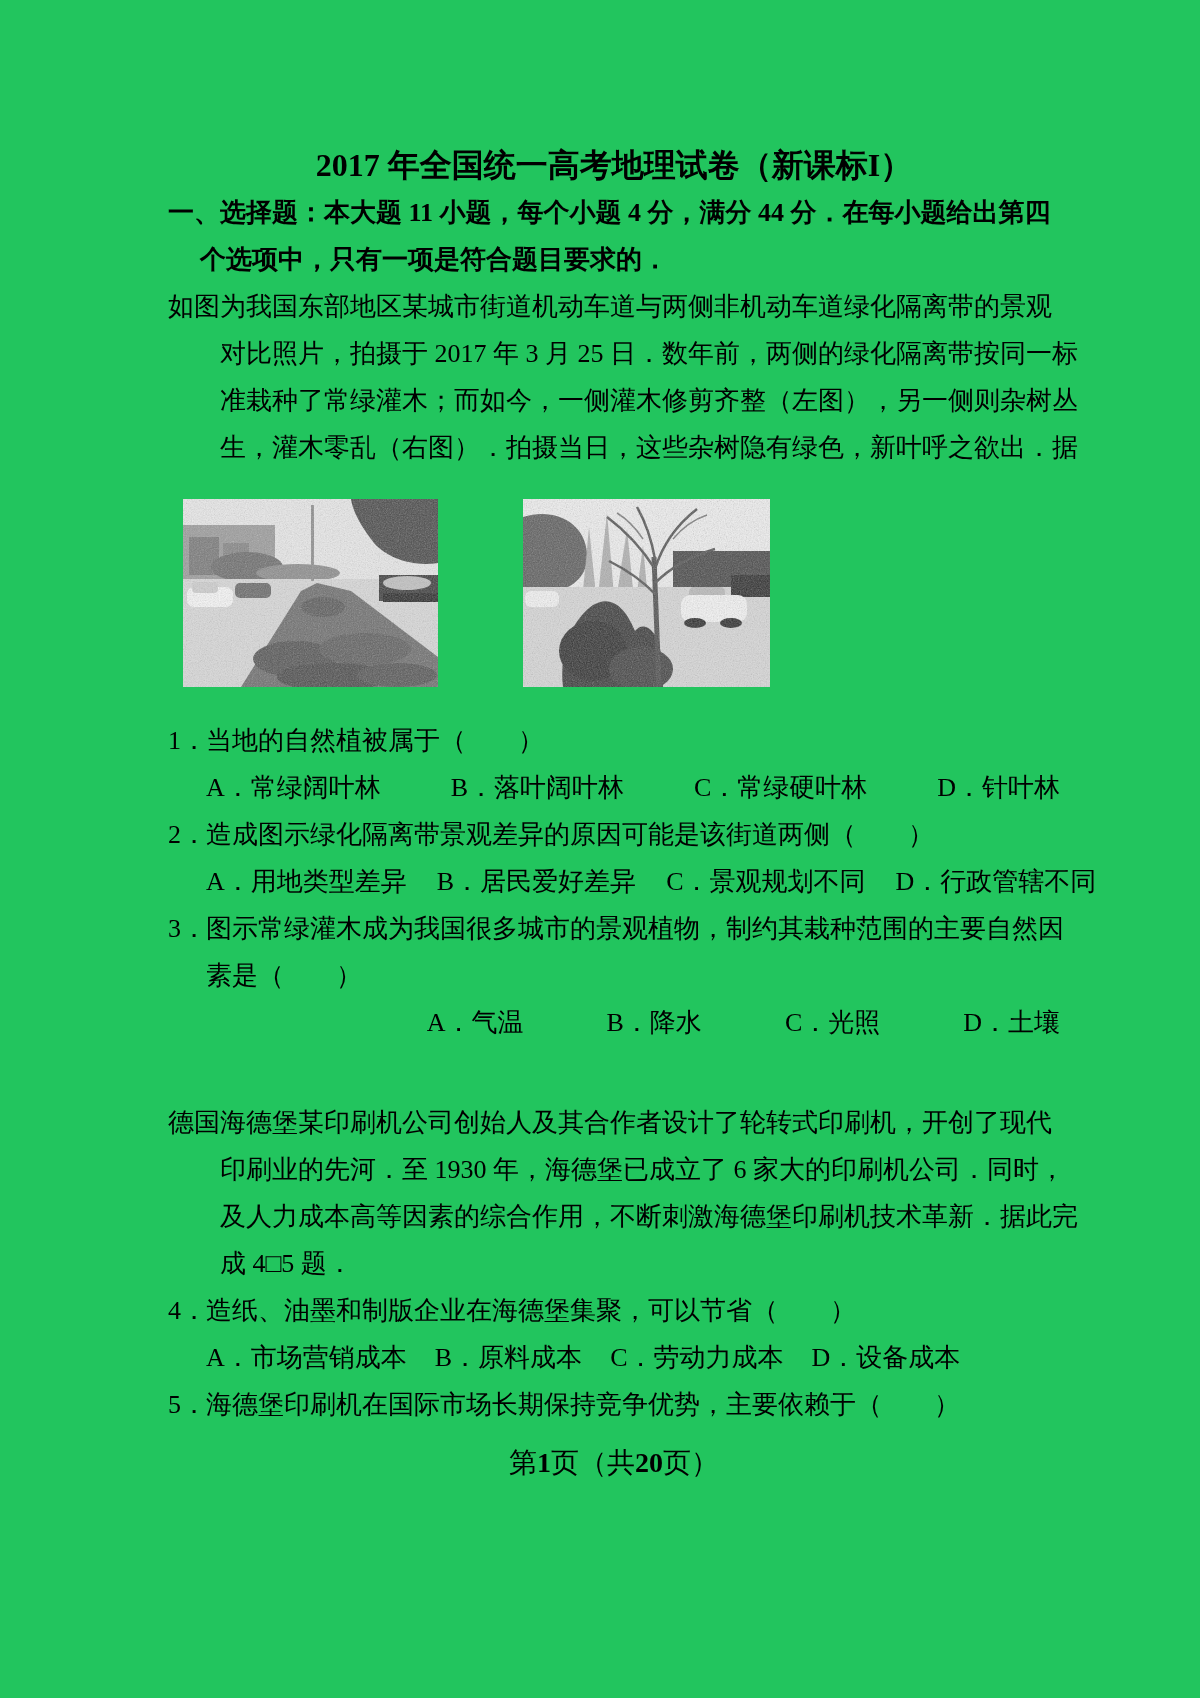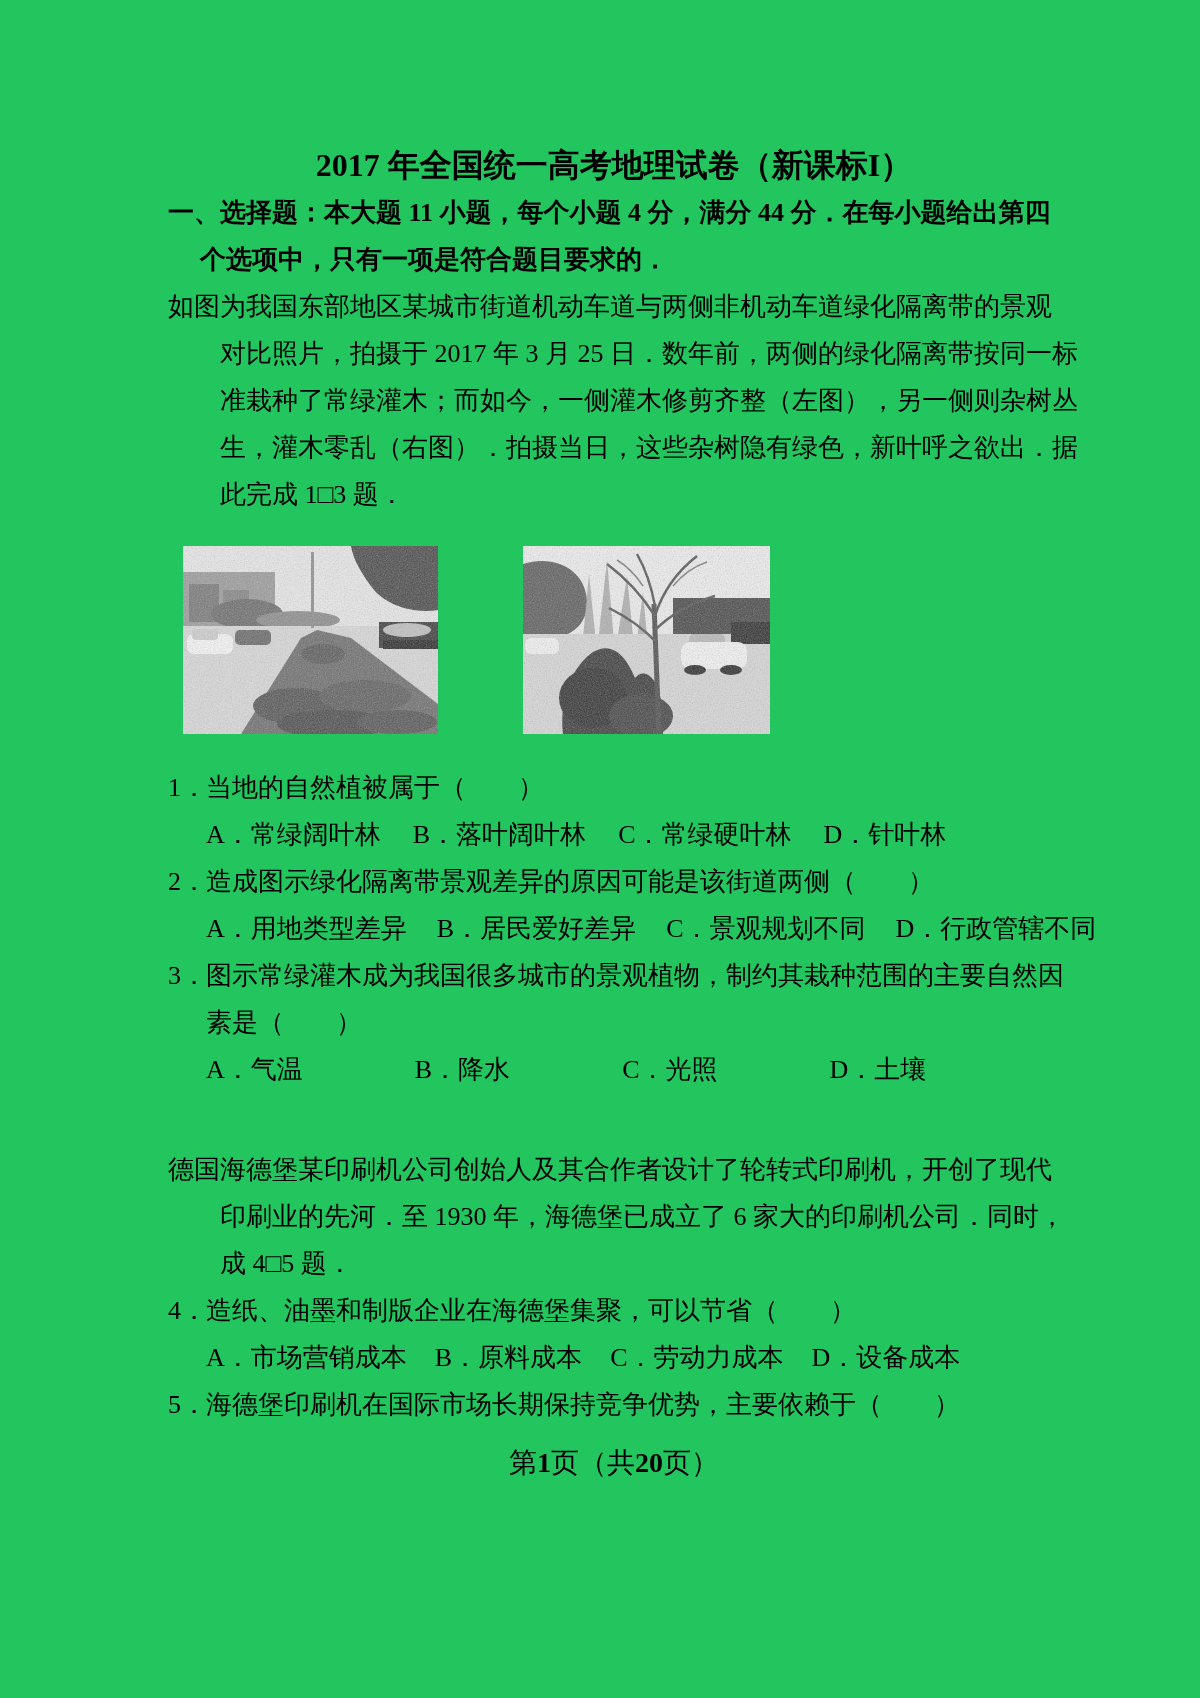--- a/index.html
+++ b/index.html
@@ -18,42 +18,41 @@
   .p-cont{padding-left:52px;}
   .figure-row{display:flex;gap:85px;padding-left:15px;margin-top:28px;height:188px;}
   .photo{width:255px;height:188px;display:block;}
   .photo.right{width:247px;}
   .q-first{margin-top:30px;}
   .p2-first{margin-top:53px;}
   .question{position:relative;padding-left:38px;}
   .qnum{position:absolute;left:0;top:0;}
   .qcont{padding-left:38px;}
   .opts{display:flex;padding-left:38px;}
-  .opts.g-std{gap:32px;}
+  .opts.g-std{gap:32px;justify-content:space-between;}
   .opts.g-tight{gap:30px;}
-  .opts.g-wide{gap:112px;}
+  .opts.g-wide{gap:83px;justify-content:flex-end;}
   .opts.g-mid{gap:28px;}
   .footer{margin-top:17px;height:36px;line-height:36px;text-align:center;font-size:28px;white-space:nowrap;}
 </style>
 </head>
 <body>
 
 <div class="page">
   <div class="content">
 
     <div class="title-line">2017 年全国统一高考地理试卷（新课标I）</div>
 
     <div class="line bold">一、选择题：本大题 11 小题，每个小题 4 分，满分 44 分．在每小题给出第四</div>
     <div class="line bold sec-cont">个选项中，只有一项是符合题目要求的．</div>
 
     <div class="line">如图为我国东部地区某城市街道机动车道与两侧非机动车道绿化隔离带的景观</div>
     <div class="line p-cont">对比照片，拍摄于 2017 年 3 月 25 日．数年前，两侧的绿化隔离带按同一标</div>
     <div class="line p-cont">准栽种了常绿灌木；而如今，一侧灌木修剪齐整（左图），另一侧则杂树丛</div>
     <div class="line p-cont">生，灌木零乱（右图）．拍摄当日，这些杂树隐有绿色，新叶呼之欲出．据</div>
-    <div class="line p-cont">此完成 1□3 题．</div>
 
     <div class="figure-row">
       <svg class="photo" viewBox="0 0 255 188" xmlns="http://www.w3.org/2000/svg" role="img" aria-label="街道绿化隔离带照片（左图）：灌木修剪齐整">
         <defs>
           <filter id="grainL" x="0" y="0" width="100%" height="100%">
             <feTurbulence type="fractalNoise" baseFrequency="0.85" numOctaves="2" seed="3"></feTurbulence>
             <feColorMatrix type="saturate" values="0"></feColorMatrix>
           </filter>
         </defs>
         <rect width="255" height="188" fill="#e9e9e9"></rect>
@@ -137,20 +136,21 @@
     <div class="line qcont">素是（　　）</div>
     <div class="line opts g-wide">
       <span>A．气温</span>
       <span>B．降水</span>
       <span>C．光照</span>
       <span>D．土壤</span>
     </div>
 
     <div class="line p2-first">德国海德堡某印刷机公司创始人及其合作者设计了轮转式印刷机，开创了现代</div>
     <div class="line p-cont">印刷业的先河．至 1930 年，海德堡已成立了 6 家大的印刷机公司．同时，</div>
+    <div class="line p-cont">及人力成本高等因素的综合作用，不断刺激海德堡印刷机技术革新．据此完</div>
     <div class="line p-cont">成 4□5 题．</div>
 
     <div class="line question">
       <span class="qnum">4．</span>
       <span>造纸、油墨和制版企业在海德堡集聚，可以节省（　　）</span>
     </div>
     <div class="line opts g-mid">
       <span>A．市场营销成本</span>
       <span>B．原料成本</span>
       <span>C．劳动力成本</span>

